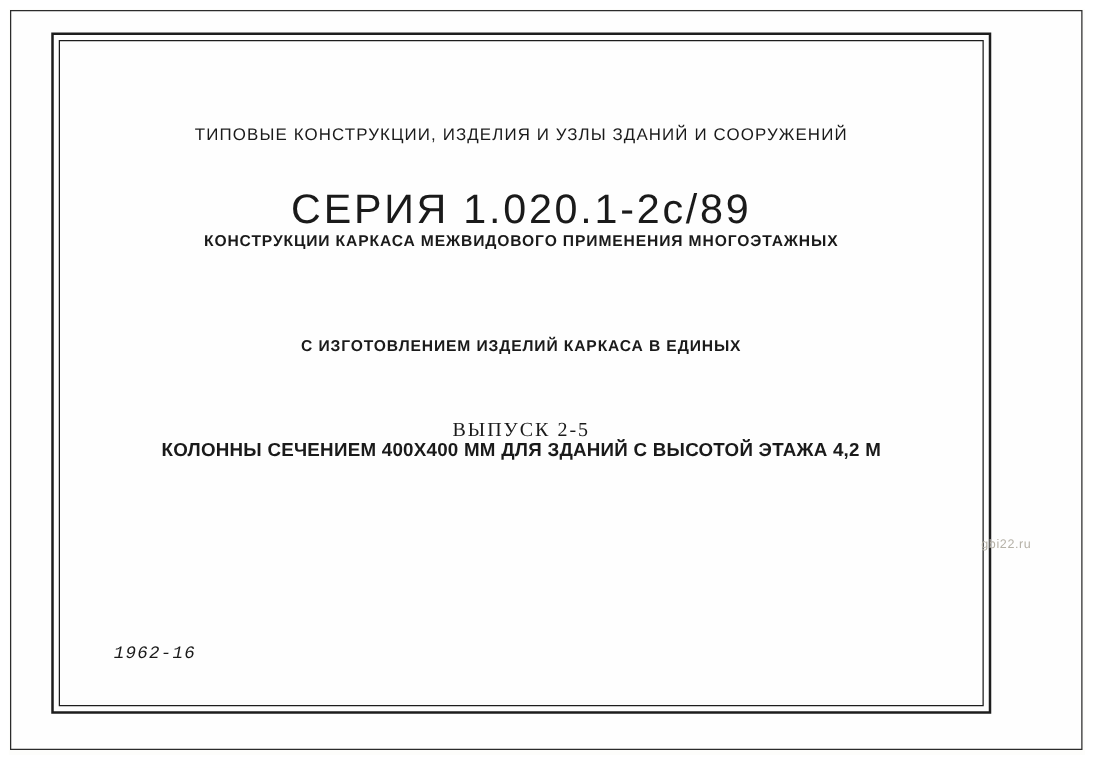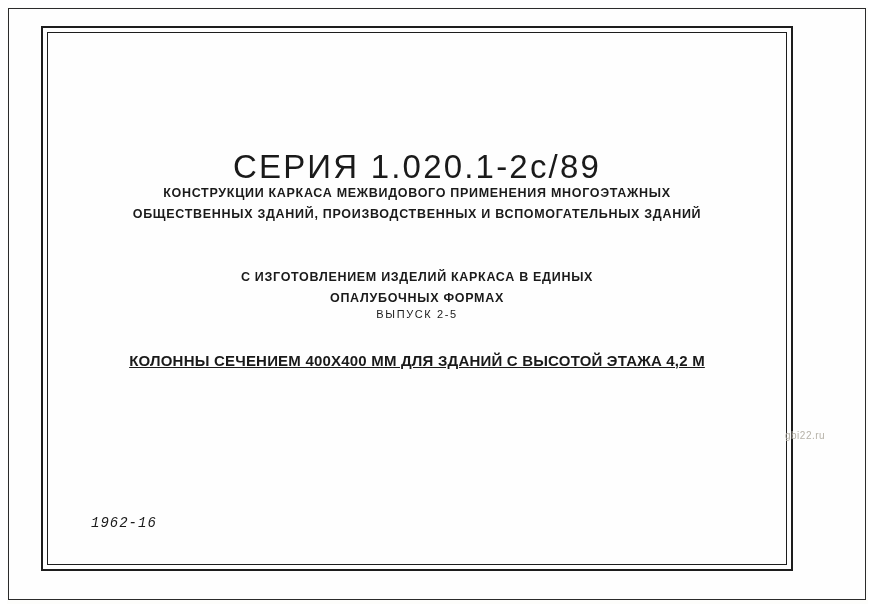--- a/index.html
+++ b/index.html
@@ -90,30 +90,30 @@
     font-weight: bold;
   }
   #desc-1 { top: 154px; }
   #desc-2 { top: 175px; }
   #desc-3 { top: 196px; }
   #desc-4 { top: 217px; }
   #desc-5 { top: 238px; }
   #desc-6 { top: 259px; }
 
   #line-issue {
-    top: 276px;
-    font-size: 11px;
+    top: 304px;
+    font-size: 16px;
     letter-spacing: 1.6px;
+    font-family: Liberation Serif, serif;
   }
   #line-subject {
     top: 320px;
     font-size: 15px;
     font-weight: bold;
     letter-spacing: 0.2px;
-    text-decoration: underline;
   }
   #line-docs {
     top: 353px;
     font-size: 15px;
     letter-spacing: 1.6px;
   }
   #line-code {
     left: 44px;
     top: 483px;
     font-size: 14px;
@@ -143,27 +143,26 @@
 <body>
 
 <div id="page">
 
   <div id="outer-frame"></div>
   <div id="inner-frame"></div>
   <div id="inner-frame-2"></div>
 
   <div class="content">
 
+    <div class="txt center" id="line-heading">ТИПОВЫЕ КОНСТРУКЦИИ, ИЗДЕЛИЯ И УЗЛЫ ЗДАНИЙ И СООРУЖЕНИЙ</div>
 
     <div class="txt center" id="line-series">СЕРИЯ 1.020.1-2с/89</div>
 
     <div class="txt center desc" id="desc-1">КОНСТРУКЦИИ КАРКАСА МЕЖВИДОВОГО ПРИМЕНЕНИЯ МНОГОЭТАЖНЫХ</div>
-    <div class="txt center desc" id="desc-2">ОБЩЕСТВЕННЫХ ЗДАНИЙ, ПРОИЗВОДСТВЕННЫХ И ВСПОМОГАТЕЛЬНЫХ ЗДАНИЙ</div>
     <div class="txt center desc" id="desc-5">С ИЗГОТОВЛЕНИЕМ ИЗДЕЛИЙ КАРКАСА В ЕДИНЫХ</div>
-    <div class="txt center desc" id="desc-6">ОПАЛУБОЧНЫХ ФОРМАХ</div>
 
     <div class="txt center" id="line-issue">ВЫПУСК 2-5</div>
 
     <div class="txt center" id="line-subject">КОЛОННЫ СЕЧЕНИЕМ 400Х400 ММ ДЛЯ ЗДАНИЙ С ВЫСОТОЙ ЭТАЖА 4,2 М</div>
 
 
     <div class="txt" id="line-code">1962-16</div>
 
   </div>
 

